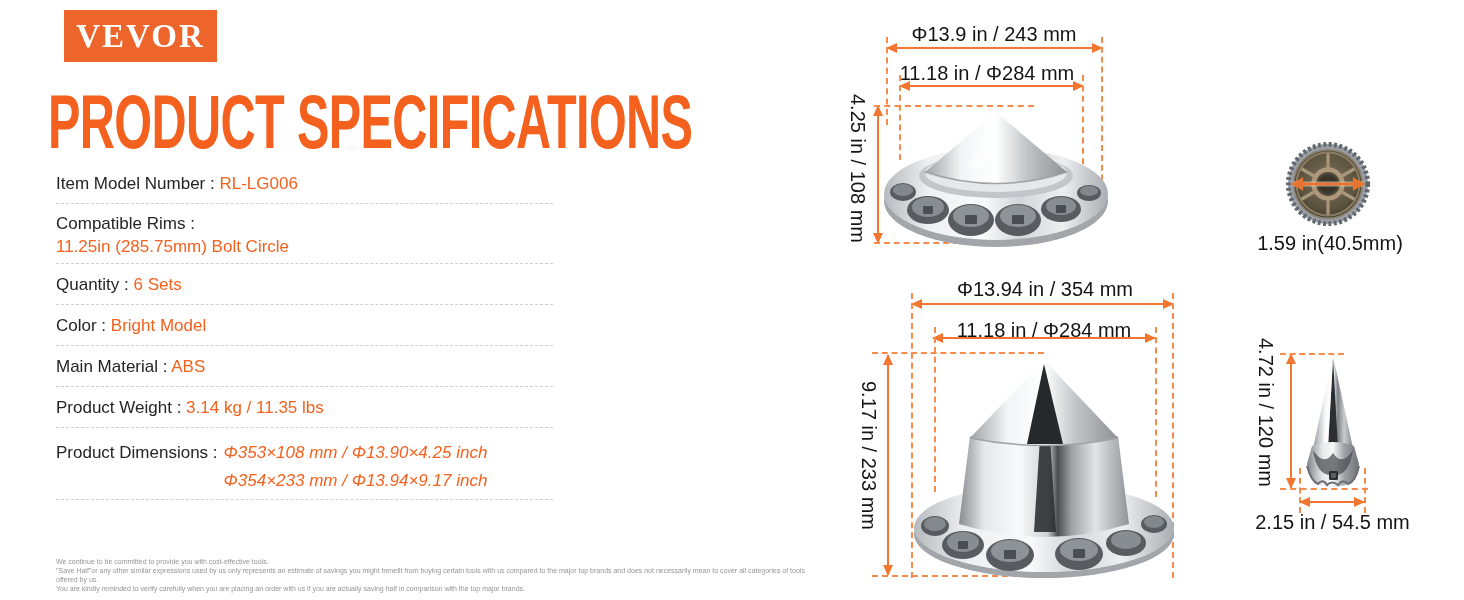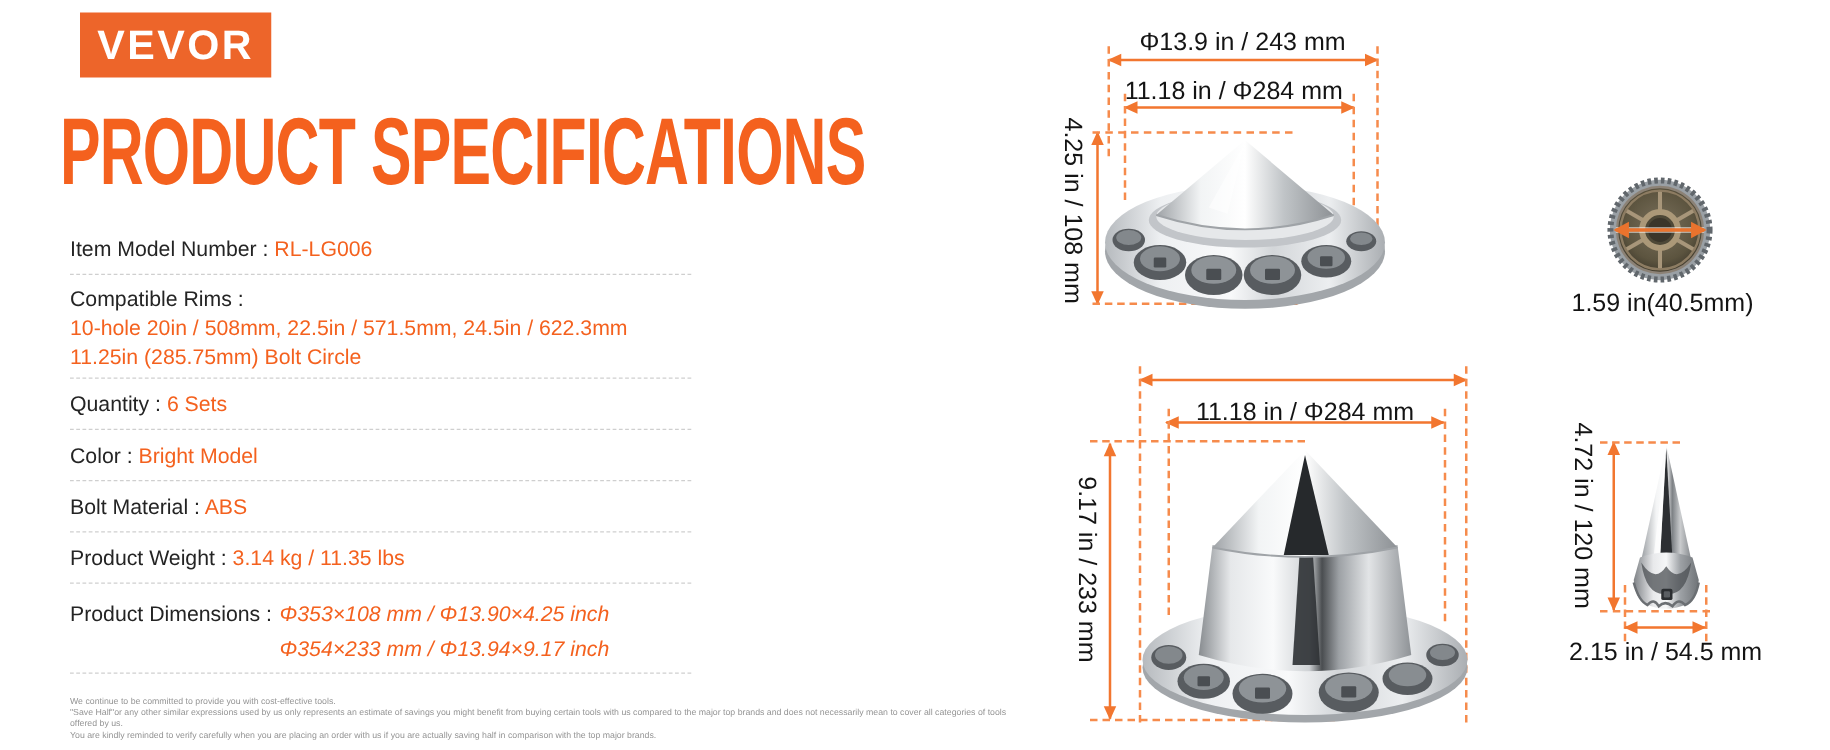--- a/index.html
+++ b/index.html
@@ -12,26 +12,26 @@
     --divider:#cfcfcf;
     --fineprint:#949494;
   }
   *{margin:0;padding:0;box-sizing:border-box;}
   body{background:#e9e9e9;font-family:"Liberation Sans",sans-serif;}
   #canvas{position:relative;width:1464px;height:600px;background:#ffffff;overflow:hidden;margin:0 auto;}
 
   
   .logo{position:absolute;left:64px;top:10px;width:153px;height:52px;background:var(--brand);
         display:flex;align-items:center;justify-content:center;}
-  .logo span{font-family:Liberation Sans, sans-serif;font-weight:700;font-size:33px;color:#fff;letter-spacing:2px;}
+  .logo span{font-family:Liberation Serif, serif;font-weight:700;font-size:33px;color:#fff;letter-spacing:2px;}
 
   .page-title{position:absolute;left:48px;top:84px;font-size:76px;font-weight:700;color:var(--orange);
         white-space:nowrap;letter-spacing:-1px;transform:scaleX(0.64);transform-origin:left center;line-height:1;}
 
-  .spec-list{position:absolute;left:56px;top:179px;width:497px;font-size:17px;color:var(--ink);}
+  .spec-list{position:absolute;left:56px;top:163px;width:497px;font-size:17px;color:var(--ink);}
   .spec-row{border-bottom:1px dashed var(--divider);padding:10px 0 9px 0;line-height:21px;}
   .spec-row .lbl{color:var(--ink);}
   .spec-row .val{color:var(--orange);}
   .spec-row.stacked{padding:8px 0 5px 0;line-height:23px;}
   .spec-row.hang{display:flex;padding:11px 0 4px 0;line-height:28px;}
   .spec-row.hang .lbl{flex:0 0 auto;margin-right:6px;}
   .spec-row.hang .valcol{flex:1;font-style:italic;}
 
   .fineprint{position:absolute;left:56px;top:557px;width:760px;font-size:7px;line-height:9px;color:var(--fineprint);}
 
@@ -62,33 +62,32 @@
 
   <div class="page-title">PRODUCT SPECIFICATIONS</div>
 
   <div class="spec-list">
     <div class="spec-row">
       <span class="lbl">Item Model Number :</span>
       <span class="val">RL-LG006</span>
     </div>
     <div class="spec-row stacked">
       <div class="lbl">Compatible Rims :</div>
-      <div class="val">10-hole 20in / 508mm, 22.5in / 571.5mm, 24.5in / 622.3mm</div>
       <div class="val">11.25in (285.75mm) Bolt Circle</div>
     </div>
     <div class="spec-row">
       <span class="lbl">Quantity :</span>
       <span class="val">6 Sets</span>
     </div>
     <div class="spec-row">
       <span class="lbl">Color :</span>
       <span class="val">Bright Model</span>
     </div>
     <div class="spec-row">
-      <span class="lbl">Bolt Material :</span>
+      <span class="lbl">Main Material :</span>
       <span class="val">ABS</span>
     </div>
     <div class="spec-row">
       <span class="lbl">Product Weight :</span>
       <span class="val">3.14 kg / 11.35 lbs</span>
     </div>
     <div class="spec-row hang">
       <span class="lbl">Product Dimensions :</span>
       <span class="valcol">
         <span class="val" style="display:block">Φ353×108 mm / Φ13.90×4.25 inch</span>
@@ -191,20 +190,21 @@
         <line x1="8" y1="46" x2="82" y2="46" stroke="#ffffff" stroke-width="5" opacity="0.5"></line>
         <line x1="8" y1="46" x2="82" y2="46" stroke="#EA732D" stroke-width="3"></line>
         <polygon points="6,46 19,39 19,53" fill="#EA732D"></polygon>
         <polygon points="84,46 71,39 71,53" fill="#EA732D"></polygon>
       </g>
     </svg>
     <div class="dim" style="left:0px;top:97px;width:180px;">1.59 in(40.5mm)</div>
   </div>
 
   <div class="fig" style="left:855px;top:275px;width:350px;height:325px;">
+    <div class="dim" style="left:90px;top:3px;width:200px;">Φ13.94 in / 354 mm</div>
     <div class="ann-h" style="left:57px;top:28px;width:261px;"></div>
     <div class="dim" style="left:89px;top:44px;width:200px;">11.18 in / Φ284 mm</div>
     <div class="ann-h" style="left:78px;top:62px;width:222px;"></div>
     <div class="dsh-v" style="left:56px;top:18px;height:285px;"></div>
     <div class="dsh-v" style="left:317px;top:18px;height:285px;"></div>
     <div class="dsh-v" style="left:79px;top:52px;height:165px;"></div>
     <div class="dsh-v" style="left:300px;top:52px;height:170px;"></div>
     <div class="ann-v" style="left:32px;top:80px;height:220px;"></div>
     <div class="dsh-h" style="left:17px;top:77px;width:172px;"></div>
     <div class="dsh-h" style="left:17px;top:300px;width:196px;"></div>

